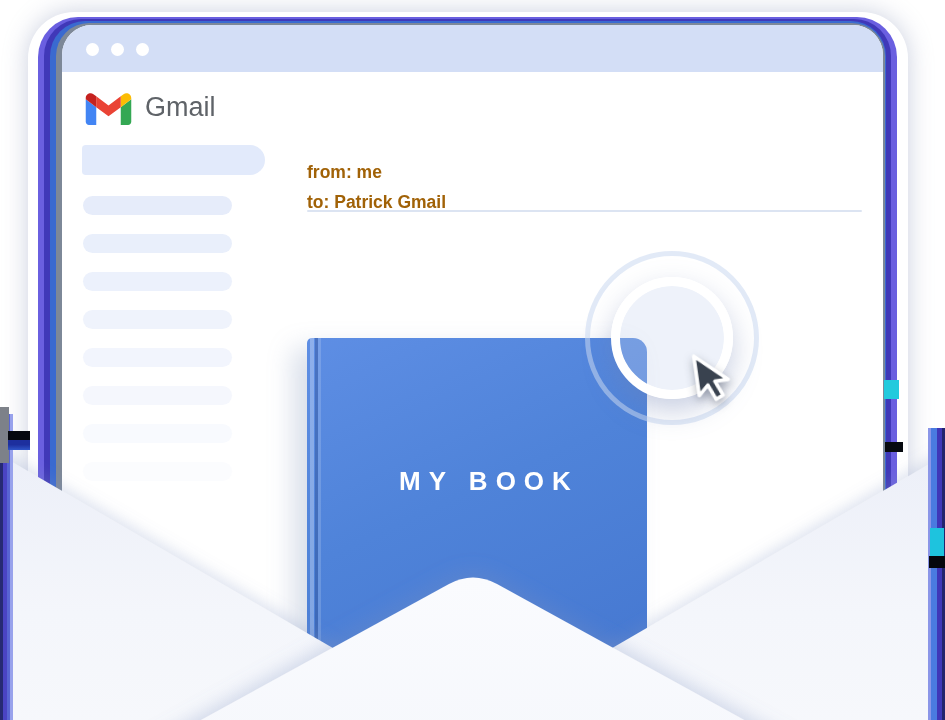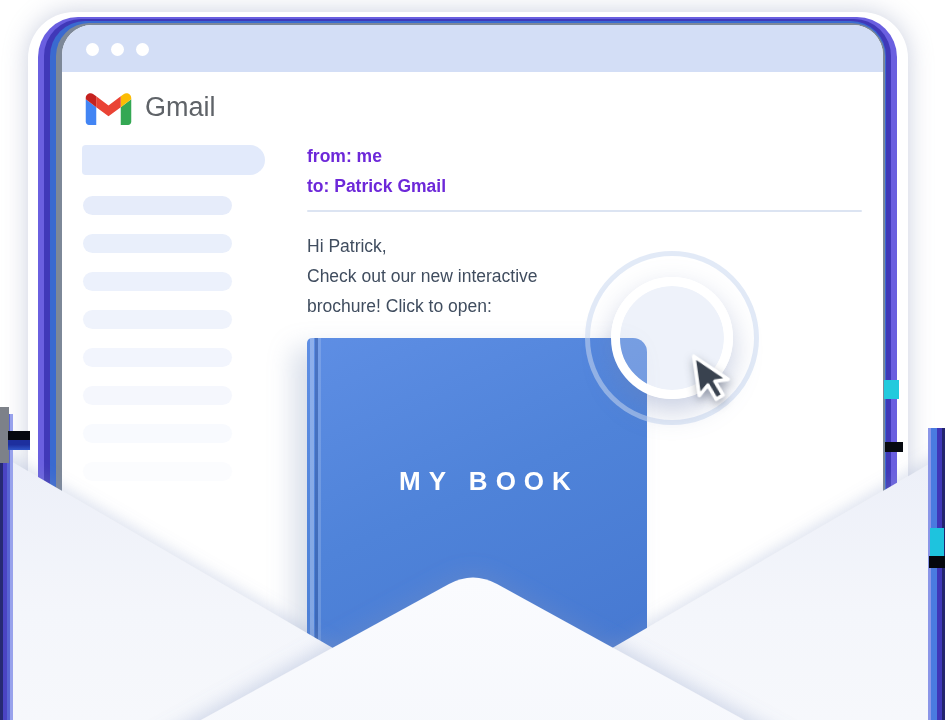--- a/index.html
+++ b/index.html
@@ -31,22 +31,22 @@
   .wordmark{margin-left:13px;font-size:27px;color:#5f6368;letter-spacing:0;}
 
   .bar{position:absolute;border-radius:10px;}
   .bar-wide{left:20px;top:120px;width:183px;height:30px;border-radius:4px 16px 16px 4px;background:#e2eafb;}
   .bar-n{left:21px;width:149px;height:19px;}
   .b1{top:171px;background:#e6ecfa;} .b2{top:209px;background:#e9effb;}
   .b3{top:247px;background:#ecf1fc;} .b4{top:285px;background:#eff3fc;}
   .b5{top:323px;background:#f2f5fd;} .b6{top:361px;background:#f5f7fd;}
   .b7{top:399px;background:#f8fafe;} .b8{top:437px;background:#fbfcfe;}
 
-  .email-head{position:absolute;left:245px;top:116px;font-size:17.5px;font-weight:bold;
-              color:#6d28d9;line-height:30px;}
+  .email-head{position:absolute;left:245px;top:132px;font-size:17.5px;font-weight:bold;
+              color:#a16207;line-height:30px;}
   .divider{position:absolute;left:245px;top:185px;width:555px;height:2px;background:#dce4f2;border-radius:1px;}
   .email-body{position:absolute;left:245px;top:206px;font-size:17.5px;color:#404d5f;line-height:30px;}
 
   
   .book{position:absolute;left:245px;top:313px;width:340px;height:348px;
         border-radius:5px 14px 0 0;
         background:linear-gradient(155deg,#5e8ee4 0%,#4f83d9 45%,#4577d0 100%);
         box-shadow:-14px 10px 26px rgba(120,140,180,.28);}
   .book .spine-light{position:absolute;left:3px;top:0;width:4px;height:100%;background:rgba(255,255,255,.30);}
   .book .spine-dark{position:absolute;left:8px;top:0;width:3px;height:100%;background:rgba(25,45,105,.28);}
@@ -122,25 +122,20 @@
     <div class="bar bar-n b6"></div>
     <div class="bar bar-n b7"></div>
     <div class="bar bar-n b8"></div>
 
     <div class="email-head">
       <div>from: me</div>
       <div>to: Patrick Gmail</div>
     </div>
     <div class="divider"></div>
 
-    <div class="email-body">
-      <div>Hi Patrick,</div>
-      <div>Check out our new interactive</div>
-      <div>brochure! Click to open:</div>
-    </div>
 
     <div class="book">
       <div class="spine-light"></div>
       <div class="spine-dark"></div>
       <div class="spine-soft"></div>
       <div class="book-title">MY BOOK</div>
     </div>
   </div>
 
   <div class="ripple-outer"></div>

